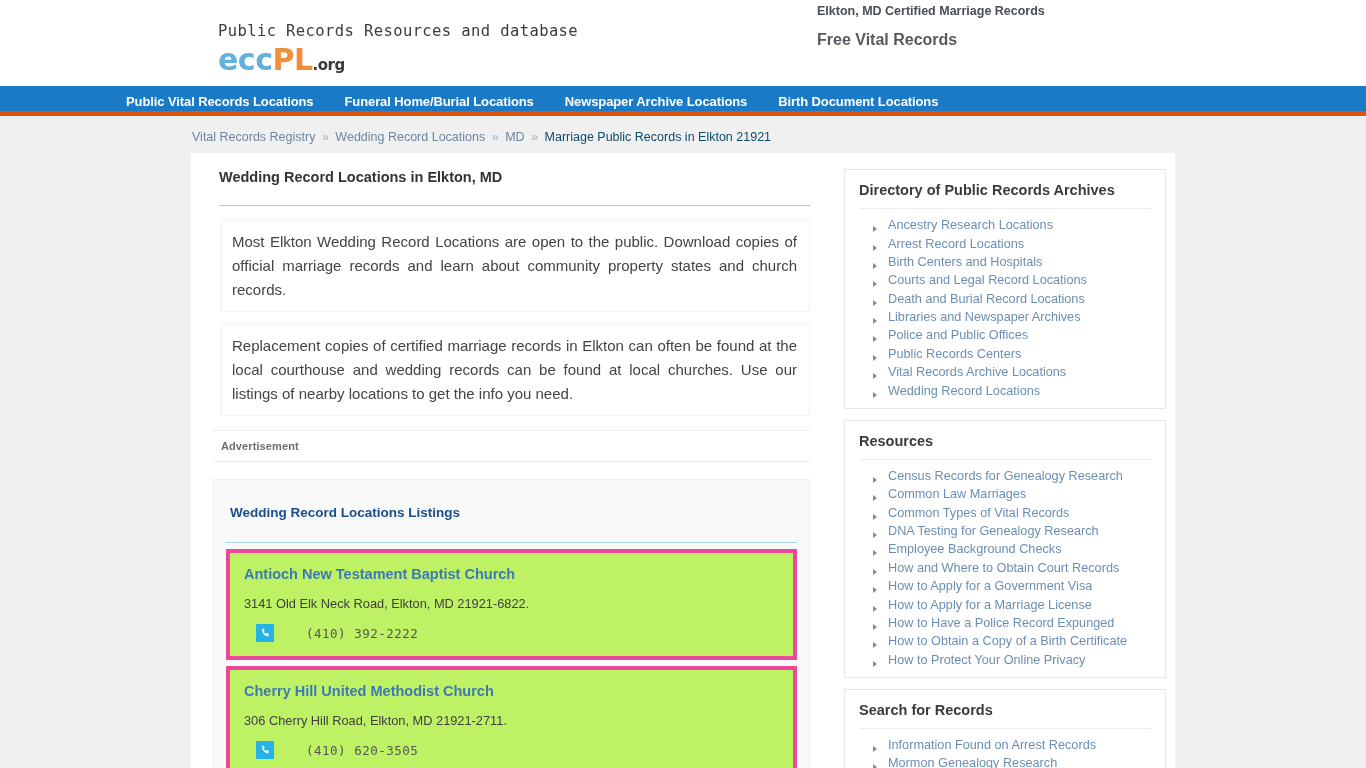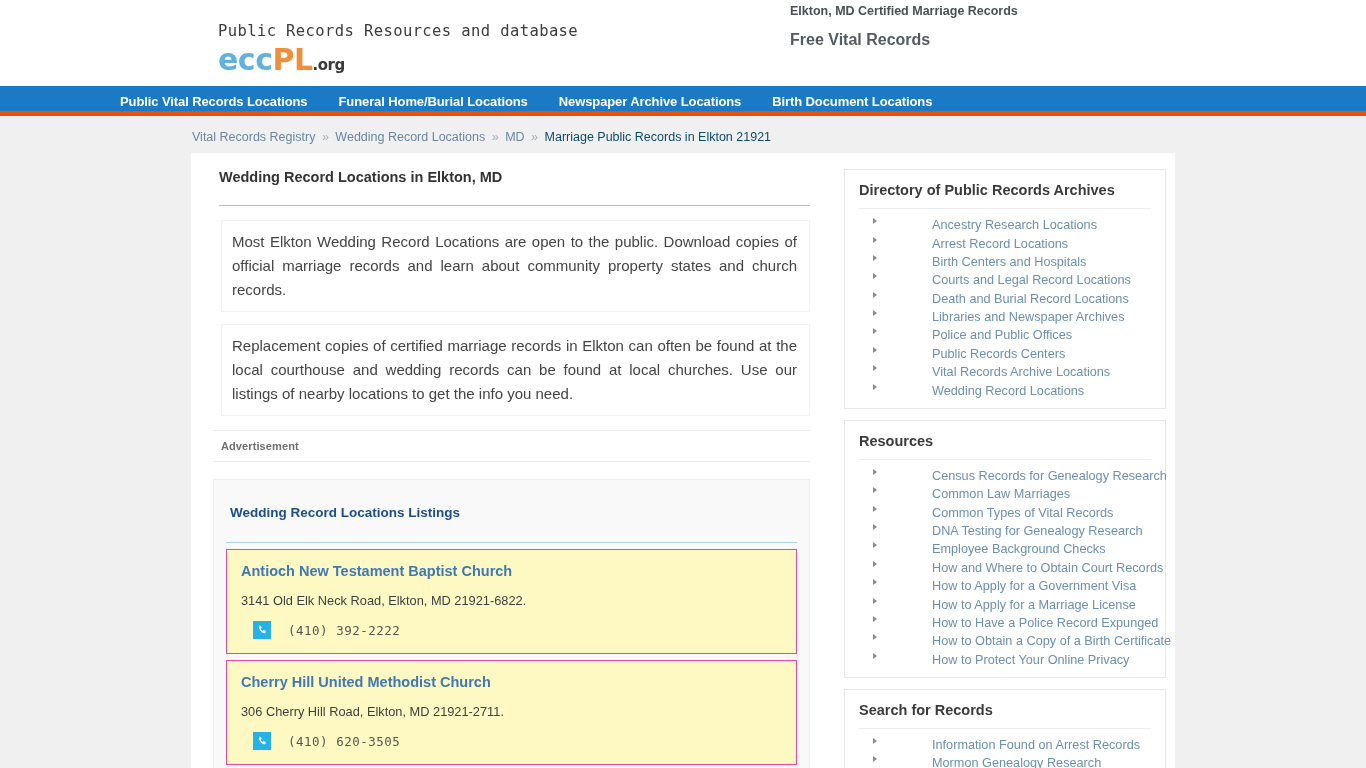--- a/index.html
+++ b/index.html
@@ -36,21 +36,21 @@
     font-size: 30px;
     line-height: 1;
     letter-spacing: -0.5px;
   }
   .logo-ecc { color: #62b0de; }
   .logo-pl  { color: #ef8f3c; }
   .logo-org { color: #3a3a3a; font-size: 15px; font-weight: bold; }
 
   .header-right {
     position: absolute;
-    left: 790px;
+    left: 817px;
     top: 5px;
   }
   .header-right .hr-line1 {
     font-size: 12.5px;
     font-weight: bold;
     color: #4a4f56;
     line-height: 1.1;
     margin-bottom: 12px;
   }
   .header-right .hr-line2 {
@@ -61,24 +61,25 @@
   }
 
   
   .navbar {
     height: 30px;
     background: #1a7ac6;
     border-bottom: 5px solid #e1530f;
     position: relative;
   }
   .navbar-inner {
-    padding-left: 120px;
+    padding-left: 94px;
     display: flex;
     align-items: center;
     height: 30px;
+    margin-left: 32px;
   }
   .nav-item {
     color: #ffffff;
     font-size: 13px;
     font-weight: bold;
     margin-right: 31px;
     white-space: nowrap;
     cursor: pointer;
     letter-spacing: -0.1px;
   }
@@ -153,22 +154,22 @@
   }
   .listings-title {
     font-size: 13.5px;
     font-weight: bold;
     color: #1c4e8c;
     padding: 0 0 22px 4px;
     border-bottom: 1px solid #a9d5ea;
     margin-bottom: 0;
   }
   .listing-card {
-    background: #fef9c3;
-    border: 1px solid #ec4899;
+    background: #bef264;
+    border: 4px solid #ec4899;
     padding: 13px 14px 14px 14px;
     margin-top: 6px;
   }
   .listing-name {
     font-size: 14.5px;
     font-weight: bold;
     color: #3e79b5;
     margin: 0 0 14px 0;
     cursor: pointer;
   }
@@ -188,21 +189,21 @@
     display: inline-flex;
     align-items: center;
     justify-content: center;
     flex: 0 0 auto;
   }
   .phone-icon svg { display: block; }
   .phone-number {
     font-family: "DejaVu Sans Mono", monospace;
     font-size: 12.5px;
     color: #555555;
-    margin-left: 17px;
+    margin-left: 32px;
     letter-spacing: 0.5px;
   }
 
   
   .sidebar {
     width: 341px;
     padding: 16px 9px 0 10px;
   }
   .side-box {
     background: #ffffff;
@@ -214,24 +215,23 @@
     font-size: 14.5px;
     font-weight: bold;
     color: #3b3b3b;
     padding-bottom: 10px;
     border-bottom: 1px solid #ededed;
     margin: 0 0 7px 0;
   }
   .side-list { list-style: none; margin: 0; padding: 0; }
   .side-list li {
     display: flex;
-    align-items: flex-start;
+    align-items: flex-end;
     padding: 2.2px 0 2.2px 14px;
     font-size: 12.7px;
-    gap: 44px;
   }
   .tri {
     width: 0; height: 0;
     border-left: 4.5px solid #8a8a8a;
     border-top: 3.5px solid transparent;
     border-bottom: 3.5px solid transparent;
     margin-right: 11px;
     flex: 0 0 auto;
   }
   .side-link {

